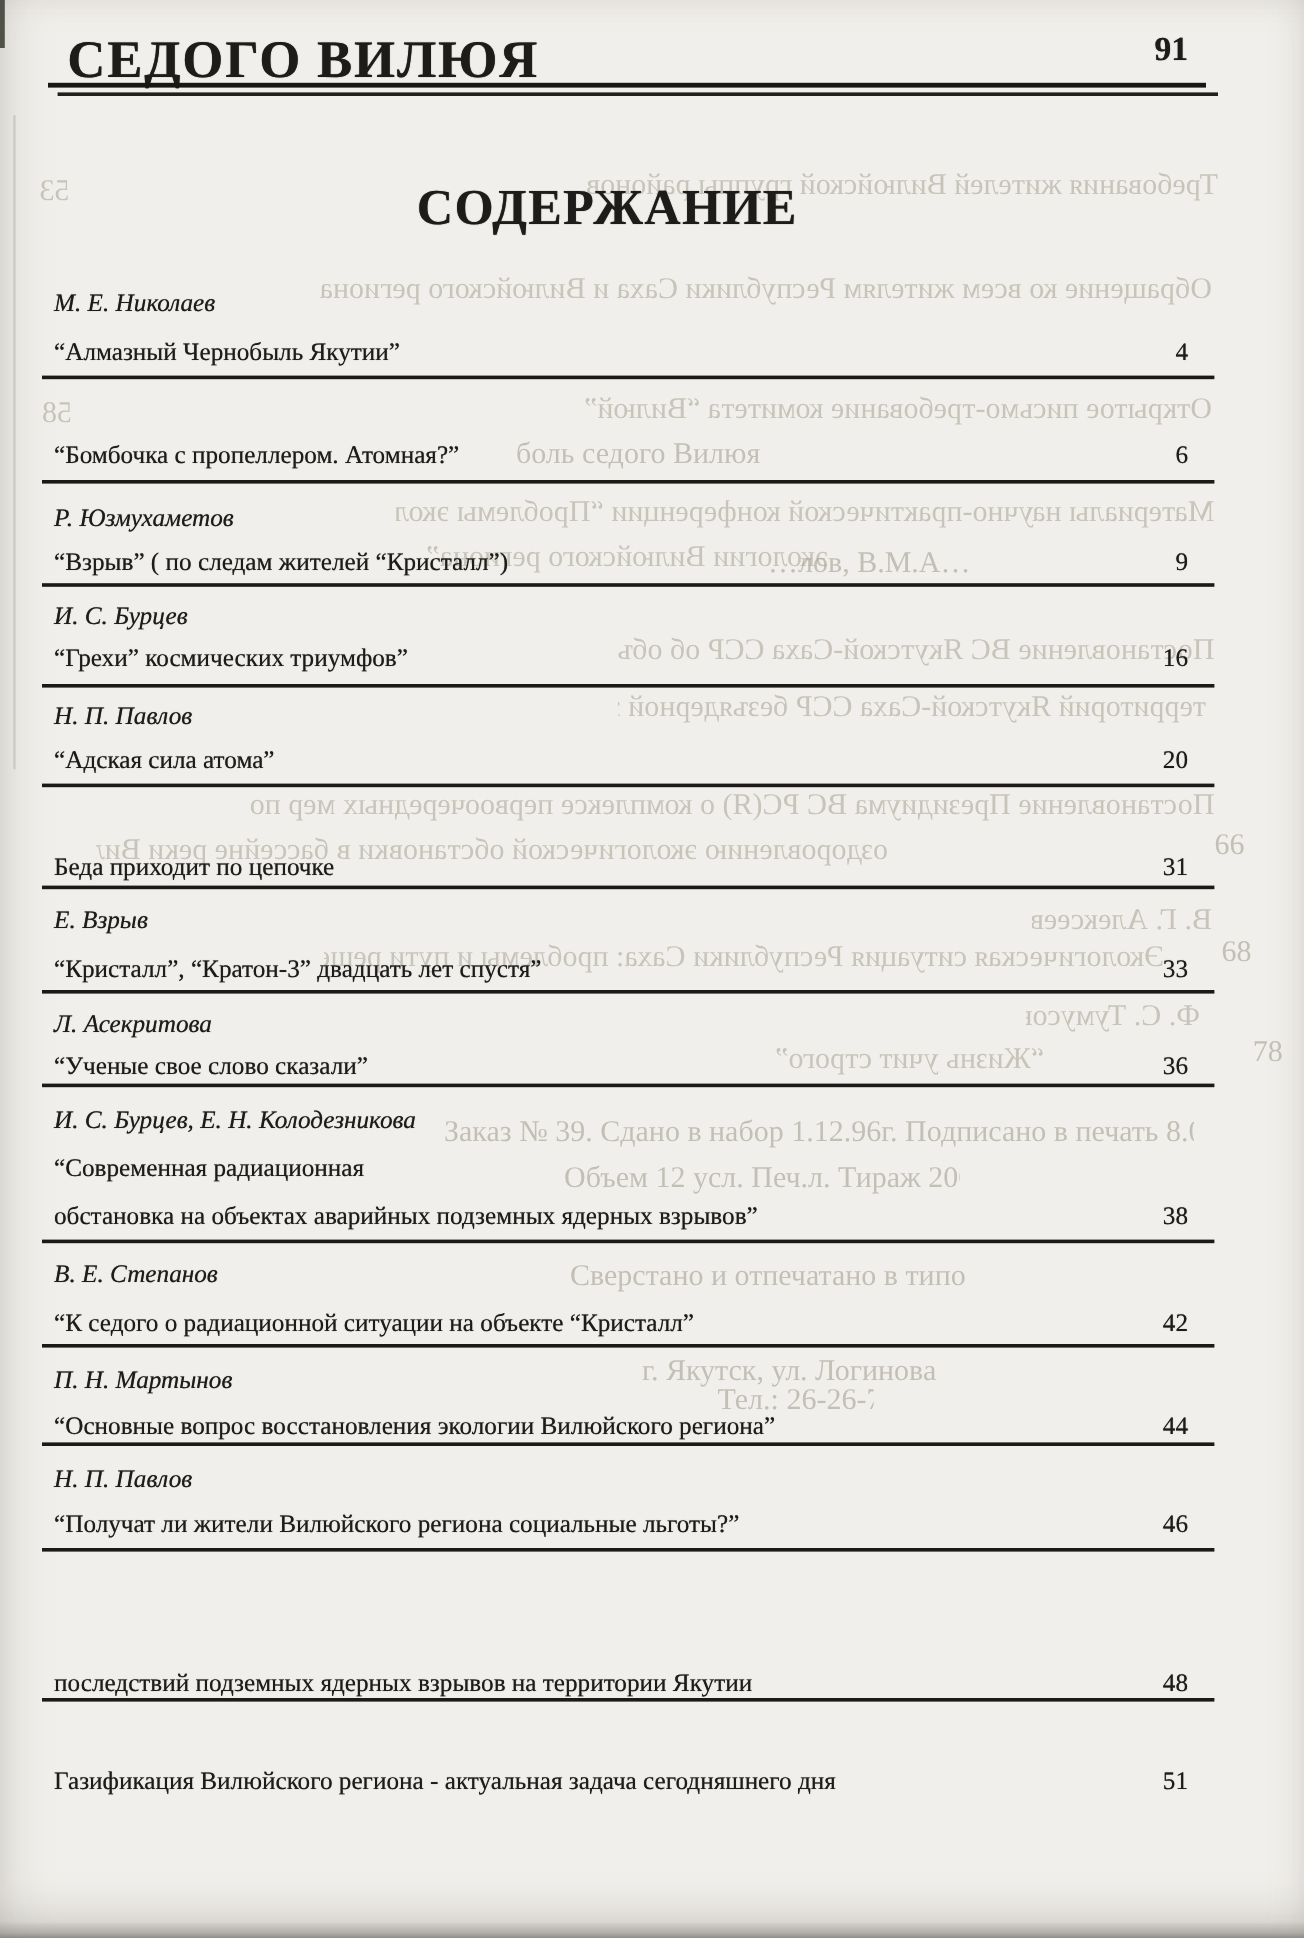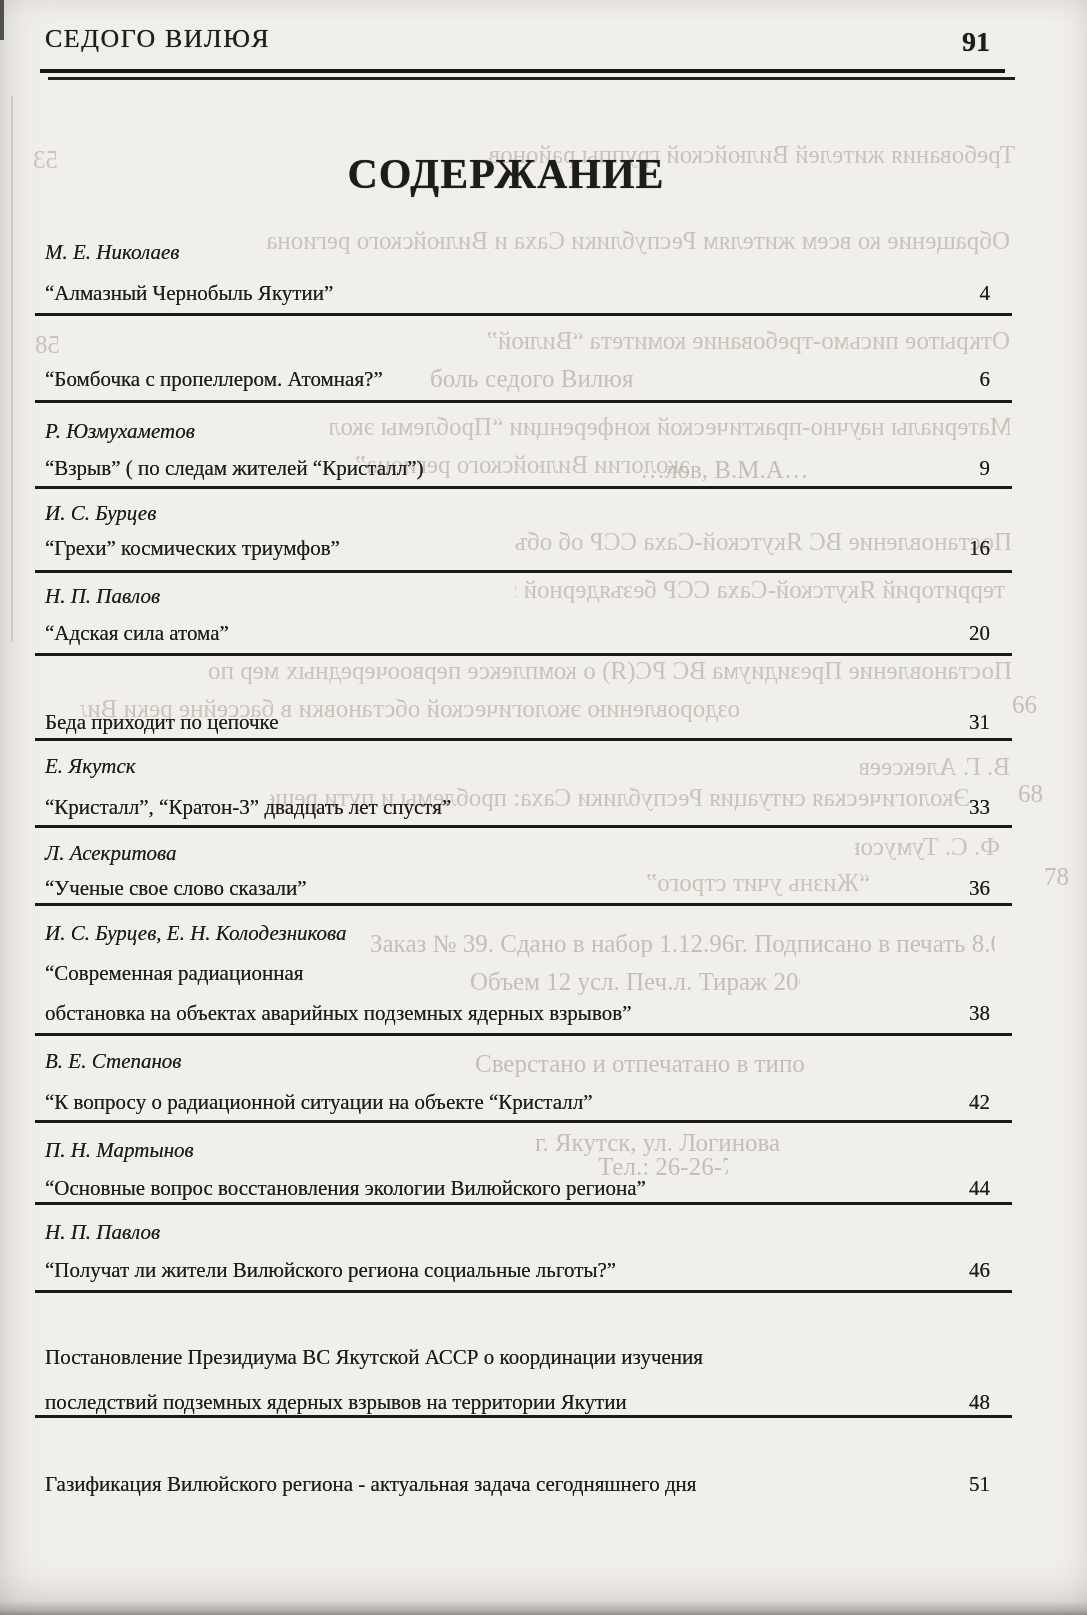--- a/index.html
+++ b/index.html
@@ -16,21 +16,21 @@
       inset -18px 0 34px -20px rgba(150,145,136,.18),
       inset 0 16px 30px -18px rgba(150,145,136,.16),
       inset 0 -34px 38px -20px rgba(130,126,119,.38);
   }
   
   .edge-top-left{position:absolute;left:0;top:0;width:4px;height:40px;background:#373a31;opacity:.85;}
   .edge-bottom{position:absolute;left:0;bottom:0;width:100%;height:14px;
     background:linear-gradient(to bottom,rgba(120,116,110,0) 0%,rgba(120,116,110,.35) 70%,rgba(95,92,87,.55) 100%);}
   .gutter-line{position:absolute;left:11px;top:96px;width:2px;height:545px;background:rgba(120,114,104,.22);}
   
-  .hdr-title{position:absolute;left:45px;top:24px;font-size:26px;font-weight:normal;letter-spacing:1.5px;
+  .hdr-title{position:absolute;left:56px;top:24px;font-size:44px;font-weight:bold;letter-spacing:1.5px;
     text-shadow:0 0 .7px rgba(20,20,20,.8);}
   .hdr-num{position:absolute;right:97px;top:26px;font-size:28px;font-weight:bold;text-shadow:0 0 .7px rgba(20,20,20,.8);}
   .hdr-rule1{position:absolute;left:40px;top:69px;width:965px;height:4px;background:#171715;}
   .hdr-rule2{position:absolute;left:48px;top:77px;width:967px;height:3px;background:#21201e;}
   
   .toc-title{position:absolute;left:0;right:75px;top:150px;text-align:center;
     font-size:42px;font-weight:bold;letter-spacing:1px;text-shadow:0 0 .8px rgba(20,20,20,.75);}
   
   .ln{position:absolute;left:45px;right:97px;font-size:21px;line-height:32px;
     text-shadow:0 0 .6px rgba(25,24,22,.75);white-space:nowrap;}
@@ -120,46 +120,45 @@
   <div class="ln" style="top:532px"><span>“Грехи” космических триумфов”</span><span class="pg">16</span></div>
   <div class="rule" style="top:570px"></div>
 
   <div class="ln au" style="top:580px">Н. П. Павлов</div>
   <div class="ln" style="top:617px"><span>“Адская сила атома”</span><span class="pg">20</span></div>
   <div class="rule" style="top:653px"></div>
 
   <div class="ln" style="top:706px"><span>Беда приходит по цепочке</span><span class="pg">31</span></div>
   <div class="rule" style="top:738px"></div>
 
-  <div class="ln au" style="top:750px">Е. Якутск</div>
+  <div class="ln au" style="top:750px">Е. Взрыв</div>
   <div class="ln" style="top:791px"><span>“Кристалл”, “Кратон-3” двадцать лет спустя”</span><span class="pg">33</span></div>
   <div class="rule" style="top:825px"></div>
 
   <div class="ln au" style="top:837px">Л. Асекритова</div>
   <div class="ln" style="top:872px"><span>“Ученые свое слово сказали”</span><span class="pg">36</span></div>
   <div class="rule" style="top:903px"></div>
 
   <div class="ln" style="top:957px"><span>“Современная радиационная</span></div>
   <div class="ln au" style="top:917px">И. С. Бурцев, Е. Н. Колодезникова</div>
   <div class="ln" style="top:997px"><span>обстановка на объектах аварийных подземных ядерных взрывов”</span><span class="pg">38</span></div>
   <div class="rule" style="top:1033px"></div>
 
   <div class="ln au" style="top:1045px">В. Е. Степанов</div>
-  <div class="ln" style="top:1086px"><span>“К вопросу о радиационной ситуации на объекте “Кристалл”</span><span class="pg">42</span></div>
+  <div class="ln" style="top:1086px"><span>“К седого о радиационной ситуации на объекте “Кристалл”</span><span class="pg">42</span></div>
   <div class="rule" style="top:1120px"></div>
 
   <div class="ln au" style="top:1134px">П. Н. Мартынов</div>
   <div class="ln" style="top:1172px"><span>“Основные вопрос восстановления экологии Вилюйского региона”</span><span class="pg">44</span></div>
   <div class="rule" style="top:1202px"></div>
 
   <div class="ln au" style="top:1216px">Н. П. Павлов</div>
   <div class="ln" style="top:1254px"><span>“Получат ли жители Вилюйского региона социальные льготы?”</span><span class="pg">46</span></div>
   <div class="rule" style="top:1290px"></div>
 
-  <div class="ln" style="top:1341px"><span>Постановление Президиума ВС Якутской АССР о координации изучения</span></div>
   <div class="ln" style="top:1386px"><span>последствий подземных ядерных взрывов на территории Якутии</span><span class="pg">48</span></div>
   <div class="rule" style="top:1415px"></div>
 
   <div class="ln" style="top:1468px"><span>Газификация Вилюйского региона - актуальная задача сегодняшнего дня</span><span class="pg">51</span></div>
 
   <div class="gutter-line"></div>
   <div class="edge-top-left"></div>
   <div class="edge-bottom"></div>
 
 </div>

